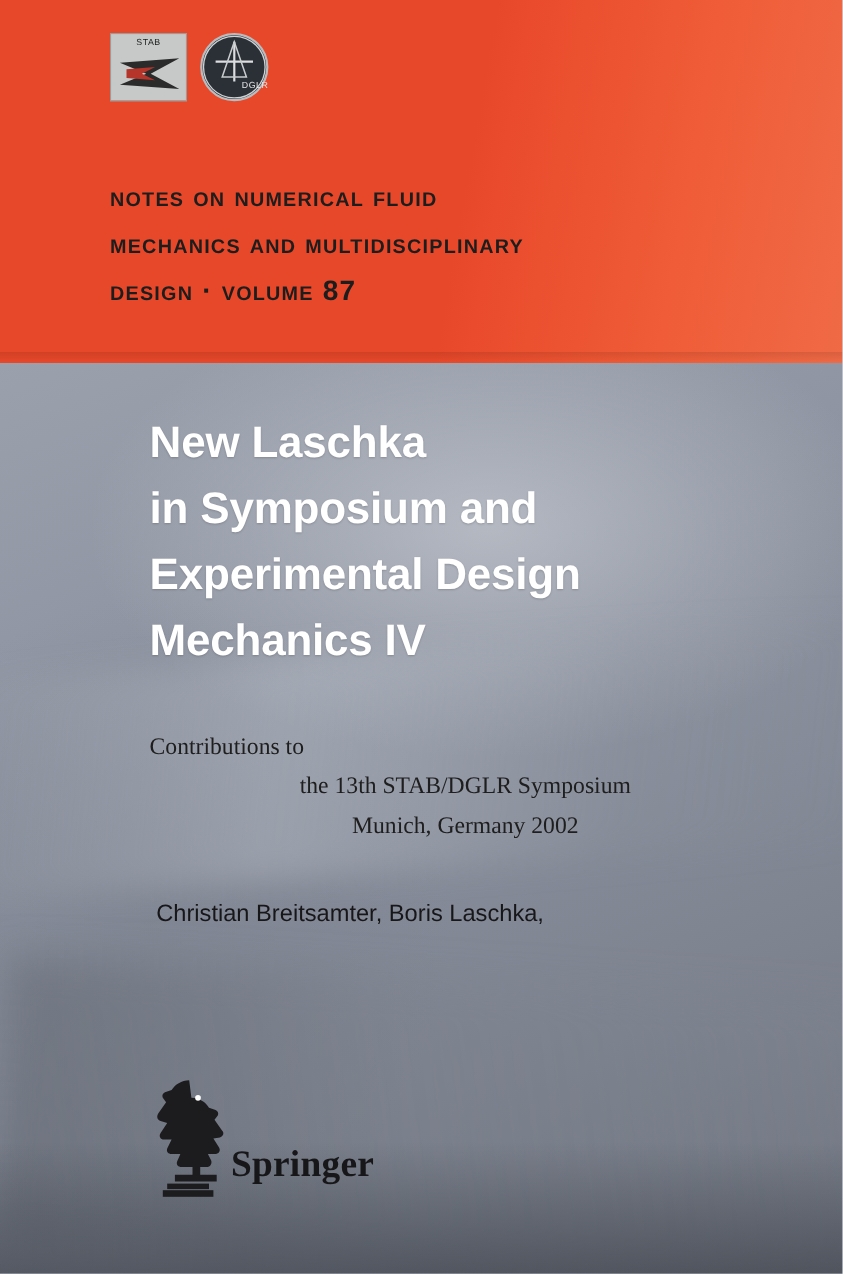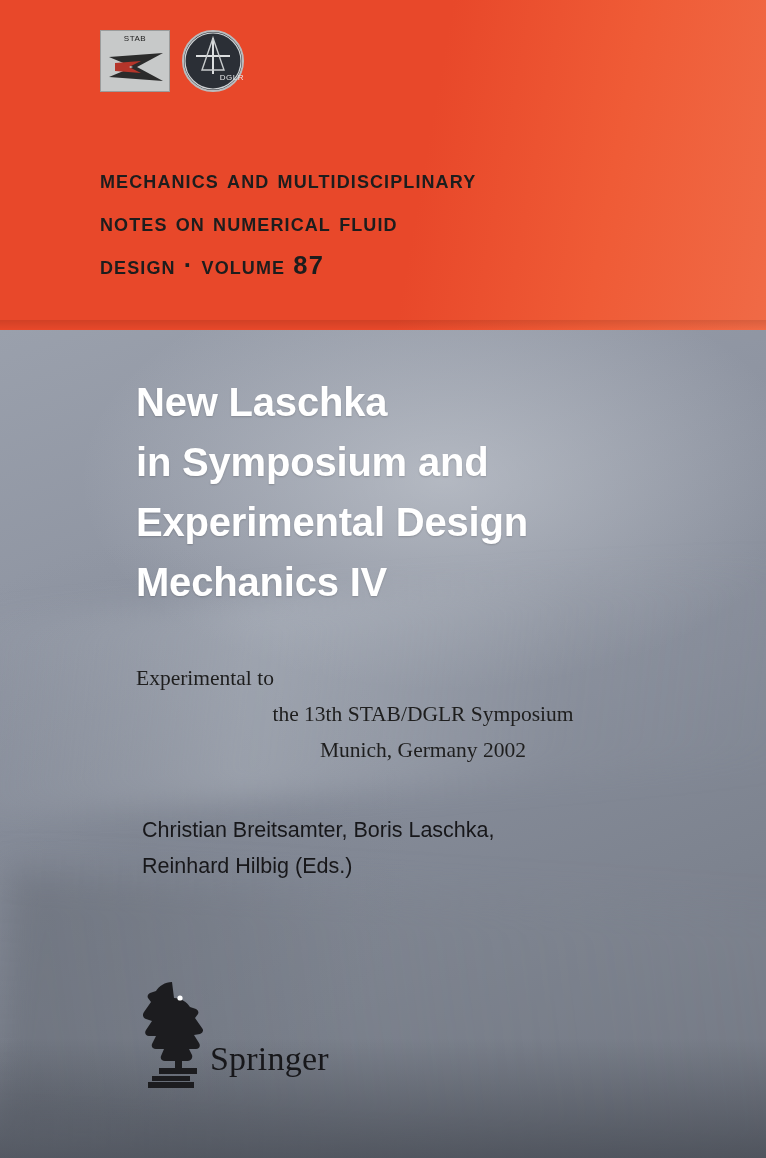--- a/index.html
+++ b/index.html
@@ -211,21 +211,21 @@
     left: 6px;
     top: 0;
     width: 78px;
     height: 118px;
   }
   .publisher .name {
     position: absolute;
     left: 84px;
     top: 62px;
     font-size: 34px;
-    font-weight: normal;
+    font-weight: bold;
     color: #17171a;
     letter-spacing: 0.2px;
     font-family: "Liberation Serif", serif;
   }
 </style>
 </head>
 <body>
 
 <div class="cover">
 
@@ -245,46 +245,45 @@
         <circle cx="31" cy="31" r="28" fill="none" stroke="#cfd2d4" stroke-width="1.2"></circle>
         <path d="M31 8 L31 44" stroke="#dcdedf" stroke-width="2"></path>
         <path d="M14 26 L48 26" stroke="#dcdedf" stroke-width="2"></path>
         <path d="M31 8 L20 40 L42 40 Z" fill="none" stroke="#c9cccd" stroke-width="1.4"></path>
       </svg>
       <div class="dglr-text">DGLR</div>
     </div>
   </div>
 
   <div class="series">
+    <span class="line">Notes on Numerical Fluid</span>
     <span class="line">Mechanics and Multidisciplinary</span>
-    <span class="line">Notes on Numerical Fluid</span>
     <span class="line">Design · Volume 87</span>
   </div>
 
   <div class="photo">
     <div class="streak-a"></div>
     <div class="streak-b"></div>
     <div class="dark-bottom"></div>
 
     <div class="title">
       <span class="line">New Laschka</span>
       <span class="line">in Symposium and</span>
       <span class="line">Experimental Design</span>
       <span class="line">Mechanics IV</span>
     </div>
 
     <div class="subtitle">
-      <span class="line">Experimental to</span>
+      <span class="line">Contributions to</span>
       <span class="line indent">the 13th STAB/DGLR Symposium</span>
       <span class="line indent">Munich, Germany 2002</span>
     </div>
 
     <div class="editors">
       <span class="line">Christian Breitsamter, Boris Laschka,</span>
-      <span class="line">Reinhard Hilbig (Eds.)</span>
     </div>
 
     <div class="publisher">
       <svg class="knight" viewBox="0 0 78 118">
         <g fill="#1c1c1f">
           <path d="M40 4 c-7 0 -13 4 -16 9 l-6 2 c-2 1 -3 3 -2 5 l3 4 -7 10 c-2 3 -1 6 2 7 l6 2 -6 9 c-2 3 0 6 3 6 l7 0 -4 8 c-1 3 1 5 4 5 l8 0 -3 7 c-1 3 1 5 4 5 l10 0 0 7 -16 0 0 6 38 0 0 -6 -15 0 0 -7 6 0 c3 0 5 -3 4 -6 l-3 -6 7 0 c3 0 5 -3 3 -6 l-5 -8 6 -1 c3 -1 4 -4 2 -6 l-7 -10 3 -4 c1 -2 0 -4 -2 -5 l-6 -2 c-3 -5 -9 -9 -16 -9 z"></path>
           <rect x="20" y="98" width="38" height="5"></rect>
           <rect x="16" y="104" width="46" height="6"></rect>
         </g>
         <circle cx="48" cy="20" r="2.6" fill="#ffffff"></circle>

